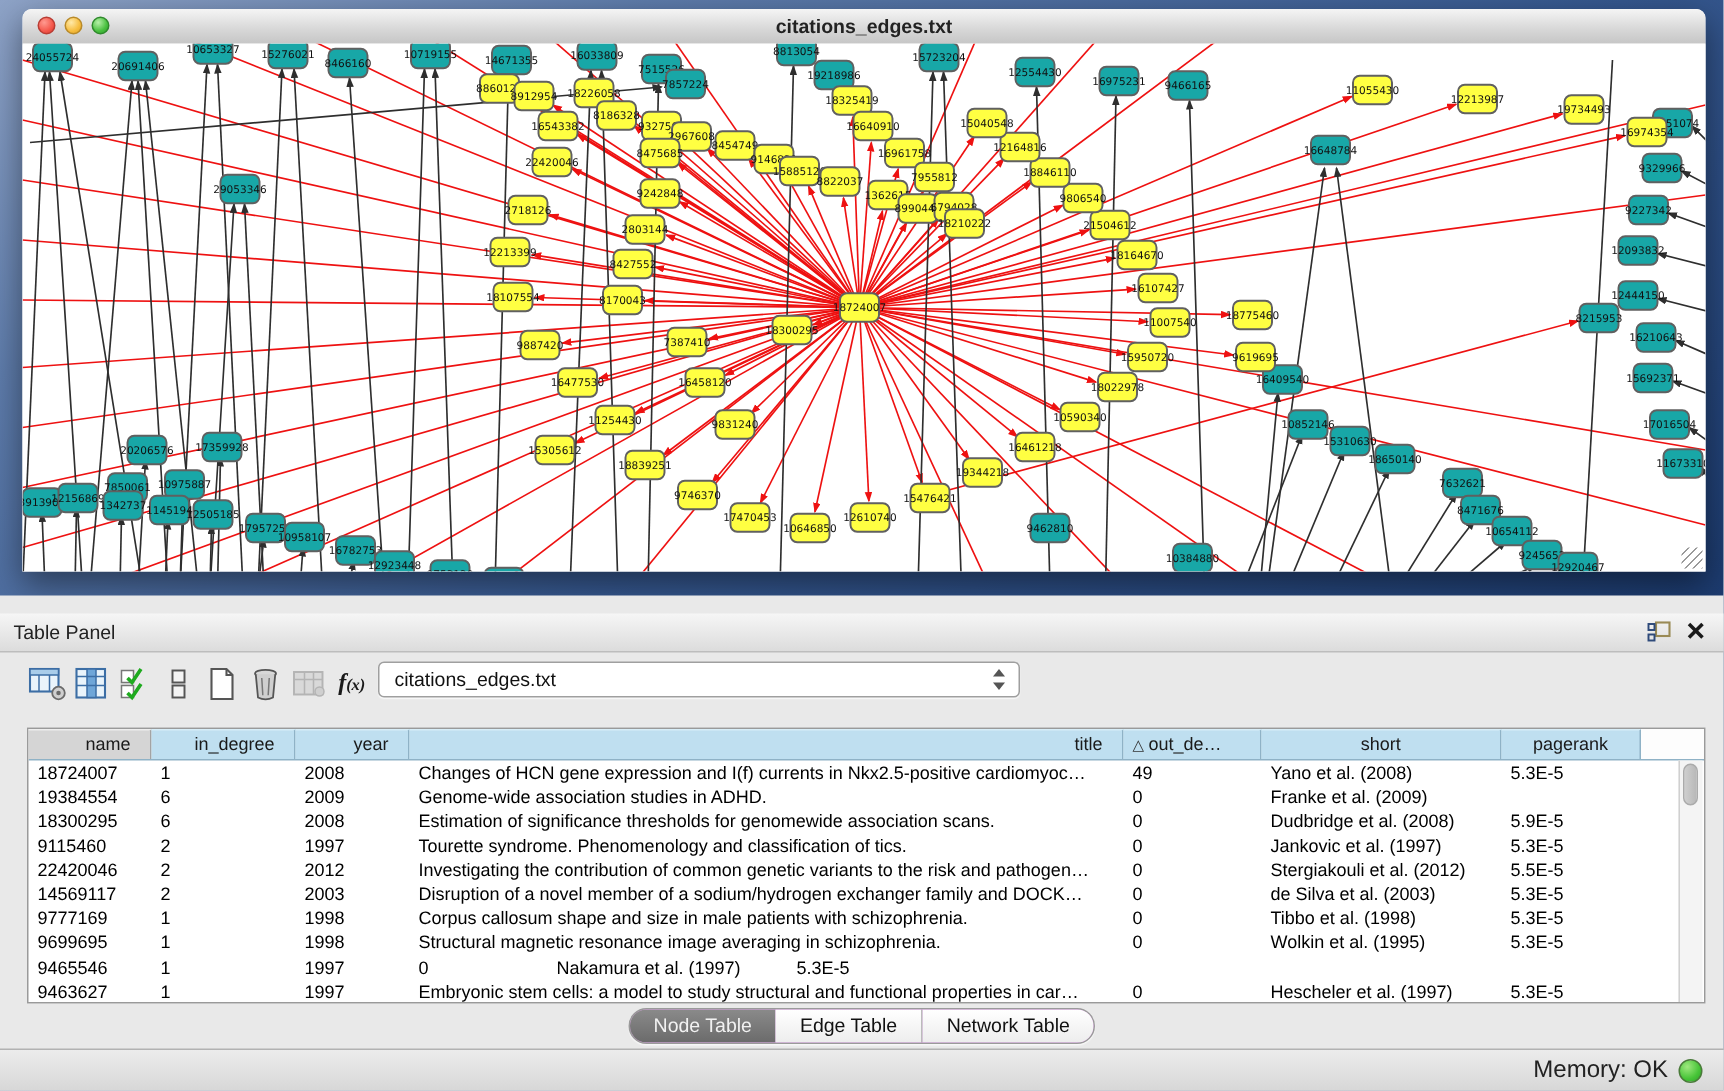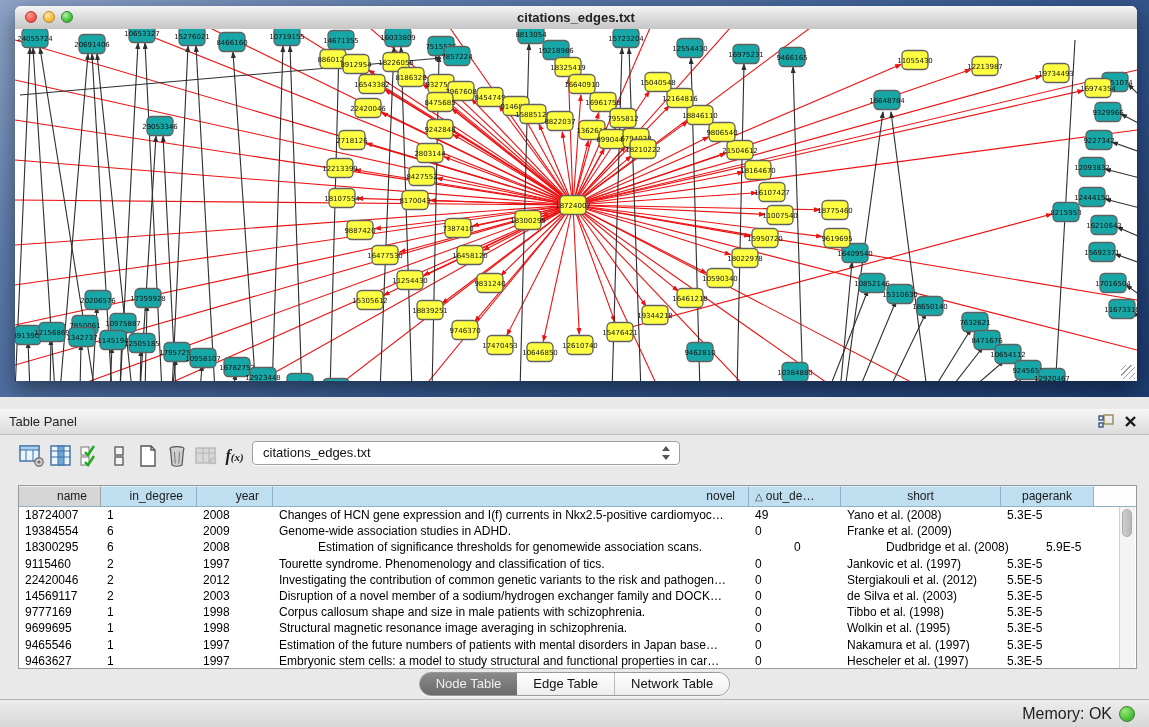--- a/index.html
+++ b/index.html
@@ -803,21 +803,21 @@
             <span class="dn"></span>
           </span>
       </div>
     </div>
 
     <div class="table-wrap">
       <div class="thead" id="thead">
           <div class="th r gray" style="width: 82px;">name</div>
           <div class="th r" style="width: 96px;">in_degree</div>
           <div class="th r" style="width: 76px;">year</div>
-          <div class="th r" style="width: 476px;">novel</div>
+          <div class="th r" style="width: 476px;">title</div>
           <div class="th l" style="width: 92px;"><span class="sort-glyph">△</span>out_de…</div>
           <div class="th c" style="width: 160px;">short</div>
           <div class="th c" style="width: 93px;">pagerank</div>
           <div class="th fill"></div>
         </div>
       <div class="tbody" id="tbody">
           <div class="tr">
             <div class="td" style="width: 82px;">18724007</div>
             <div class="td" style="width: 96px;">1</div>
             <div class="td" style="width: 76px;">2008</div>
@@ -832,21 +832,21 @@
             <div class="td" style="width: 76px;">2009</div>
             <div class="td" style="width: 476px;">Genome-wide association studies in ADHD.</div>
             <div class="td" style="width: 92px;">0</div>
             <div class="td" style="width: 160px;">Franke et al. (2009)</div>
             <div class="td" style="width: 93px; margin-top: 19px;">5.6E-5</div>
           </div>
           <div class="tr">
             <div class="td" style="width: 82px;">18300295</div>
             <div class="td" style="width: 96px;">6</div>
             <div class="td" style="width: 76px;">2008</div>
-            <div class="td" style="width: 476px; margin-left: 39px;">Estimation of significance thresholds for genomewide association scans.</div>
+            <div class="td" style="width: 476px;">Estimation of significance thresholds for genomewide association scans.</div>
             <div class="td" style="width: 92px;">0</div>
             <div class="td" style="width: 160px;">Dudbridge et al. (2008)</div>
             <div class="td" style="width: 93px;">5.9E-5</div>
           </div>
           <div class="tr">
             <div class="td" style="width: 82px;">9115460</div>
             <div class="td" style="width: 96px;">2</div>
             <div class="td" style="width: 76px;">1997</div>
             <div class="td" style="width: 476px;">Tourette syndrome. Phenomenology and classification of tics.</div>
             <div class="td" style="width: 92px;">0</div>
@@ -886,21 +886,20 @@
             <div class="td" style="width: 76px;">1998</div>
             <div class="td" style="width: 476px;">Structural magnetic resonance image averaging in schizophrenia.</div>
             <div class="td" style="width: 92px;">0</div>
             <div class="td" style="width: 160px;">Wolkin et al. (1995)</div>
             <div class="td" style="width: 93px;">5.3E-5</div>
           </div>
           <div class="tr">
             <div class="td" style="width: 82px;">9465546</div>
             <div class="td" style="width: 96px;">1</div>
             <div class="td" style="width: 76px;">1997</div>
-            <div class="td" style="width: 476px;">Estimation of the future numbers of patients with mental disorders in Japan base…</div>
             <div class="td" style="width: 92px;">0</div>
             <div class="td" style="width: 160px;">Nakamura et al. (1997)</div>
             <div class="td" style="width: 93px;">5.3E-5</div>
           </div>
           <div class="tr">
             <div class="td" style="width: 82px;">9463627</div>
             <div class="td" style="width: 96px;">1</div>
             <div class="td" style="width: 76px;">1997</div>
             <div class="td" style="width: 476px;">Embryonic stem cells: a model to study structural and functional properties in car…</div>
             <div class="td" style="width: 92px;">0</div>

